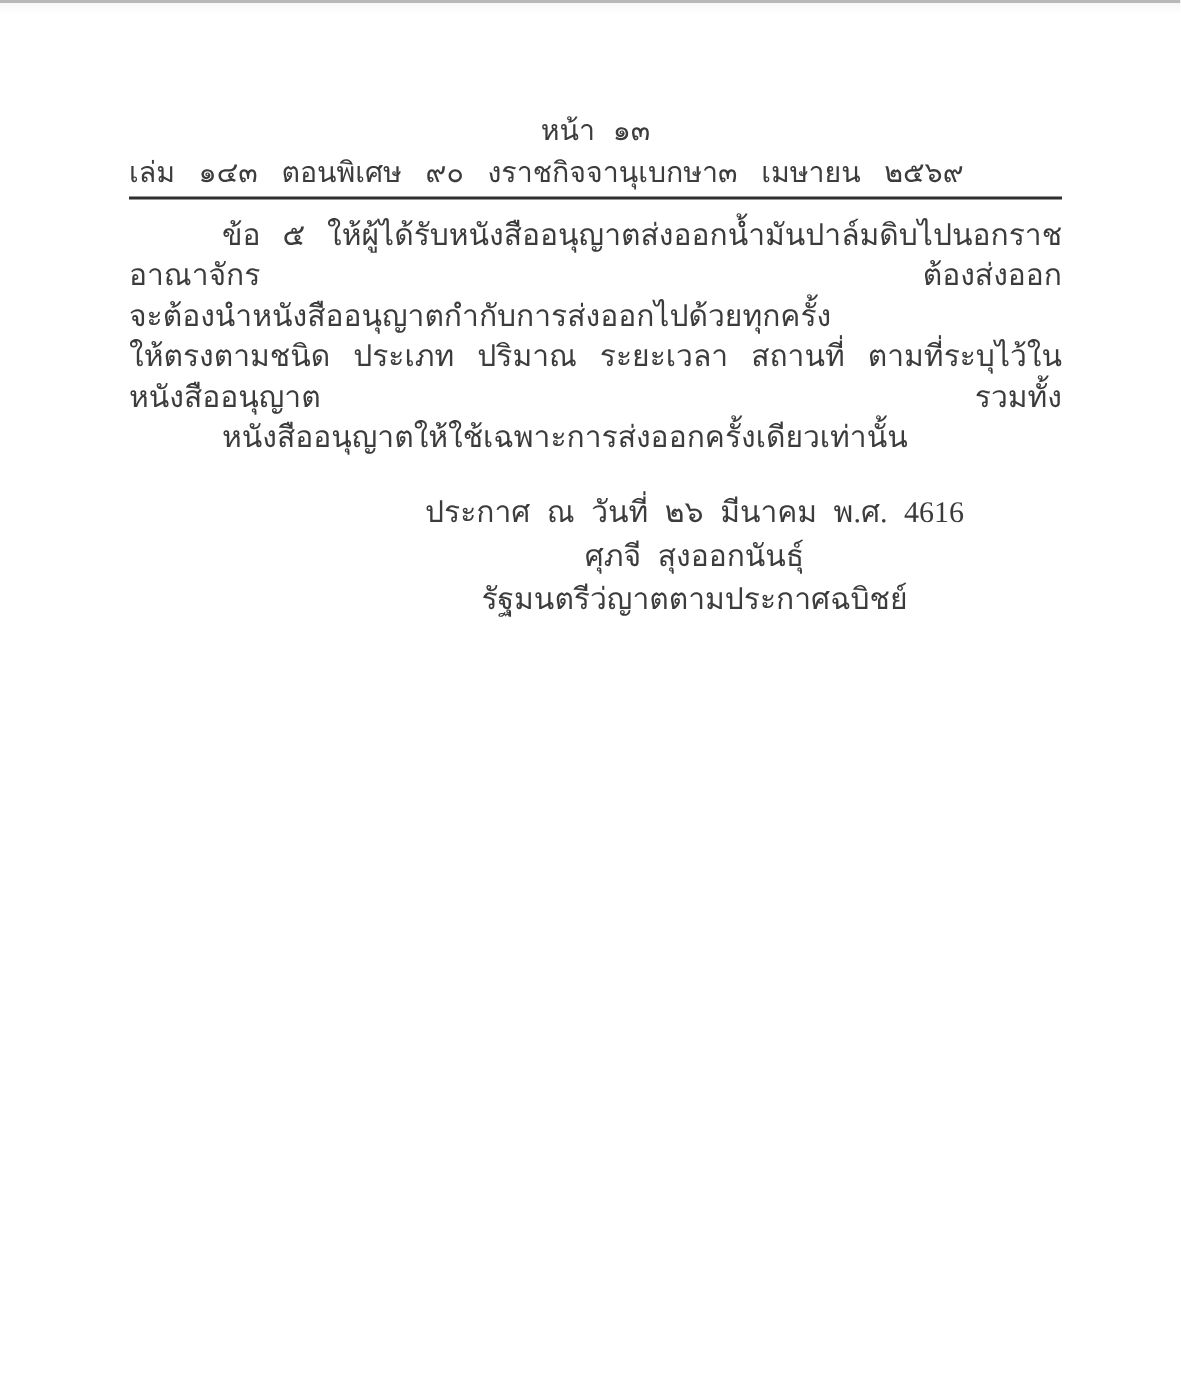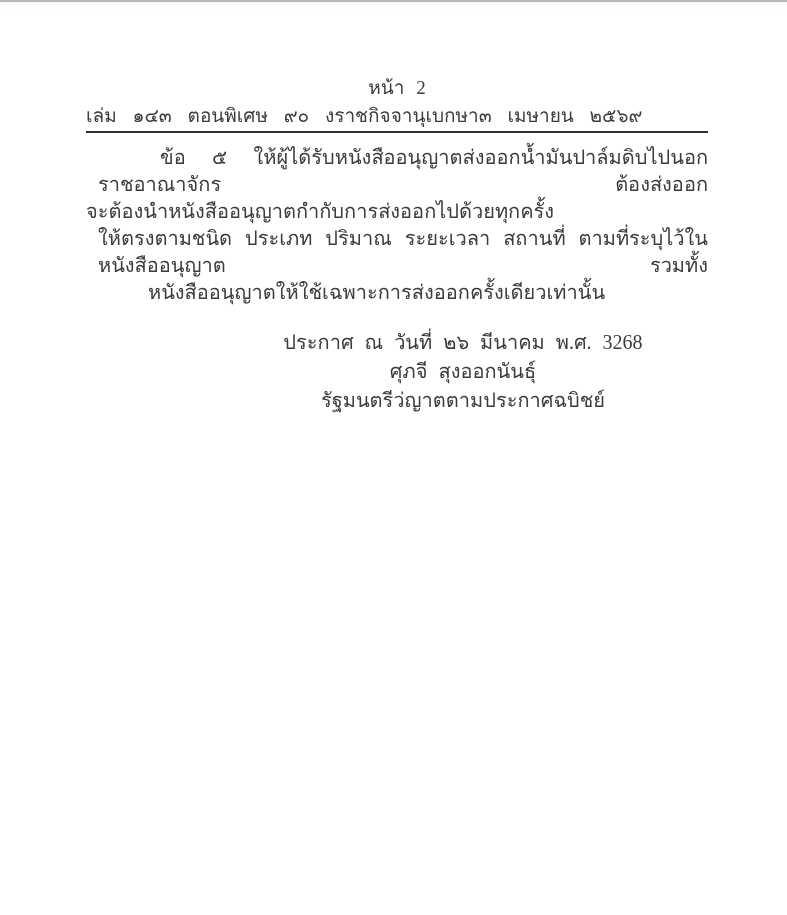--- a/index.html
+++ b/index.html
@@ -59,21 +59,20 @@
     margin-top: 11px;
     font-size: 20px;
     line-height: 27px;
     word-spacing: 4px;
   }
   .para { margin: 0; }
   .line { white-space: normal; }
   .line.just {
     text-align: justify;
     text-align-last: justify;
-    margin-left: 12px;
   }
   .line.indent { text-indent: 62px; }
   
   .signature {
     margin-top: 22px;
     padding-left: 132px;
     text-align: center;
     font-size: 20px;
     line-height: 29px;
     word-spacing: 6px;
@@ -81,21 +80,21 @@
   .signature .sig-line { display: block; }
 </style>
 </head>
 <body>
 
 <div class="top-edge"></div>
 <div class="top-edge-fade"></div>
 
 <div class="page-content">
 
-  <div class="page-num">หน้า 2</div>
+  <div class="page-num">หน้า ๑๓</div>
 
   <div class="masthead-row">
     <span>เล่ม ๑๔๓ ตอนพิเศษ ๙๐ ง</span>
     <span>ราชกิจจานุเบกษา</span>
     <span>๓ เมษายน ๒๕๖๙</span>
   </div>
 
   <div class="masthead-rule"></div>
 
   <div class="doc-body">
@@ -107,18 +106,18 @@
     </div>
 
     <div class="para">
       <div class="line indent">หนังสืออนุญาตให้ใช้เฉพาะการส่งออกครั้งเดียวเท่านั้น</div>
     </div>
 
 
   </div>
 
   <div class="signature">
-    <span class="sig-line">ประกาศ ณ วันที่ ๒๖ มีนาคม พ.ศ. 3268</span>
+    <span class="sig-line">ประกาศ ณ วันที่ ๒๖ มีนาคม พ.ศ. 4616</span>
     <span class="sig-line">ศุภจี สุงออกนันธุ์</span>
     <span class="sig-line">รัฐมนตรีว่ญาตตามประกาศฉบิชย์</span>
   </div>
 
 </div>
 
 </body></html>

